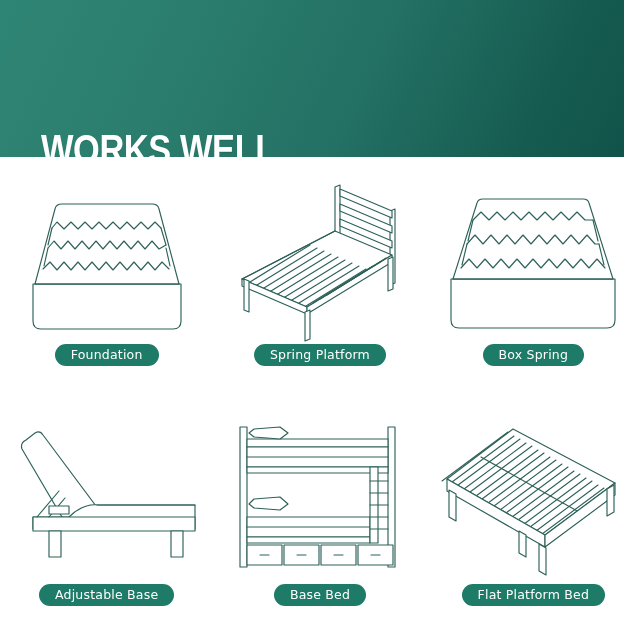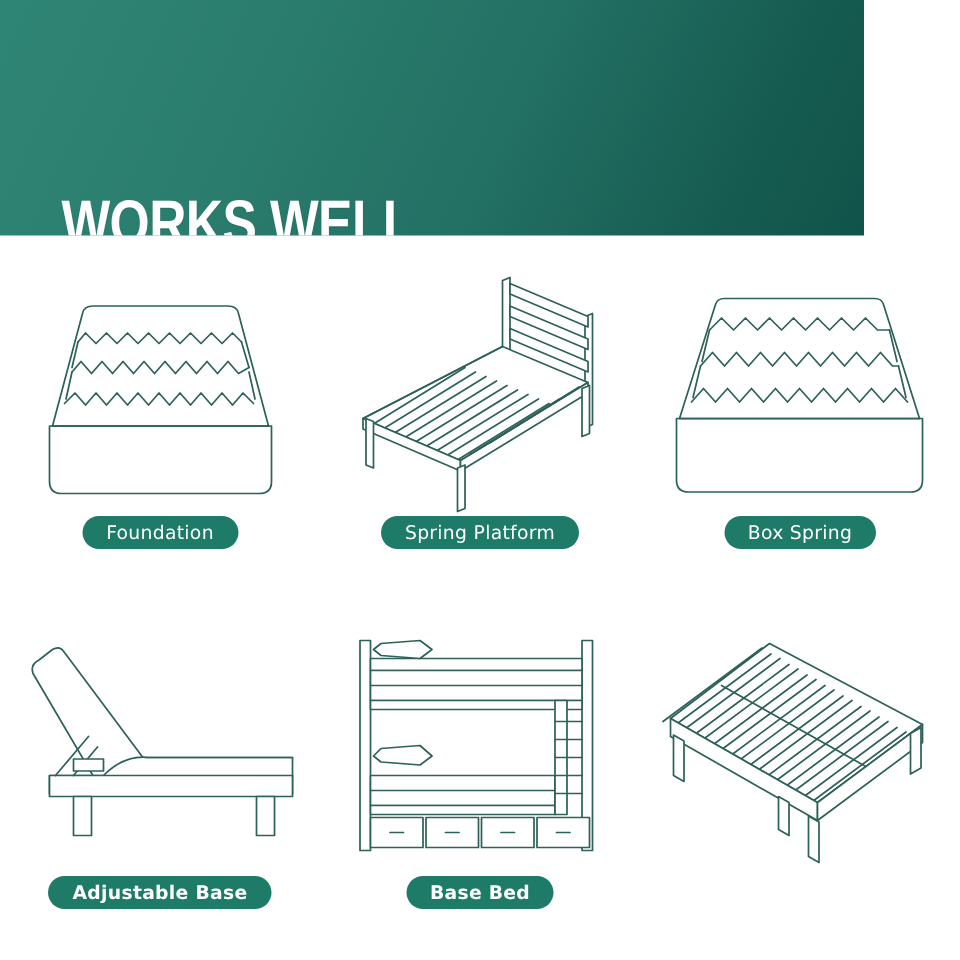--- a/index.html
+++ b/index.html
@@ -18,21 +18,21 @@
     width: 640px;
     height: 640px;
     background: #ffffff;
   }
 
   
   .header {
     position: absolute;
     left: 0;
     top: 0;
-    width: 576px;
+    width: 624px;
     height: 157px;
     background: linear-gradient(115deg, #2f8575 0%, #2b7e6e 28%, #237064 58%, #165b50 85%, #10534a 100%);
     overflow: hidden;
   }
   .header-title {
     position: absolute;
     left: 41px;
     top: 24px;
     color: #ffffff;
     font-family: "Liberation Sans Narrow", "Liberation Sans", sans-serif;
@@ -82,21 +82,21 @@
     border-radius: 999px;
     padding: 3px 16px 4px 16px;
     font-size: 12.5px;
     line-height: 15px;
     letter-spacing: 0.2px;
     white-space: nowrap;
     font-family: "DejaVu Sans", sans-serif;
     font-weight: normal;
   }
   .card.row1 .pill { margin-top: 2px; text-align: center; }
-  .card.row2 .pill { margin-top: 4px; font-weight: bold; }
+  .card.row2 .pill { margin-top: 4px; }
 
   
   .art path,
   .art line,
   .art polyline,
   .art polygon,
   .art rect,
   .art ellipse {
     fill: none;
     stroke: #2d6159;
@@ -292,16 +292,17 @@
         <line x1="46" y1="40" x2="144" y2="95"></line>
 
         <path class="fillwhite" d="M12 62 L110 118 L110 130 L12 74 Z"></path>
         <path class="fillwhite" d="M110 118 L180 66 L180 78 L110 130 Z"></path>
 
         <path class="fillwhite" d="M14 73 L21 77 L21 104 L14 100 Z"></path>
         <path class="fillwhite" d="M104 127 L111 131 L111 158 L104 154 Z"></path>
         <path class="fillwhite" d="M172 72 L179 68 L179 95 L172 99 Z"></path>
         <path class="fillwhite" d="M84 114 L91 118 L91 140 L84 136 Z"></path>
       </svg>
+      <span class="pill">Flat Platform Bed</span>
     </div>
 
   </div>
 </div>
 
 </body></html>

